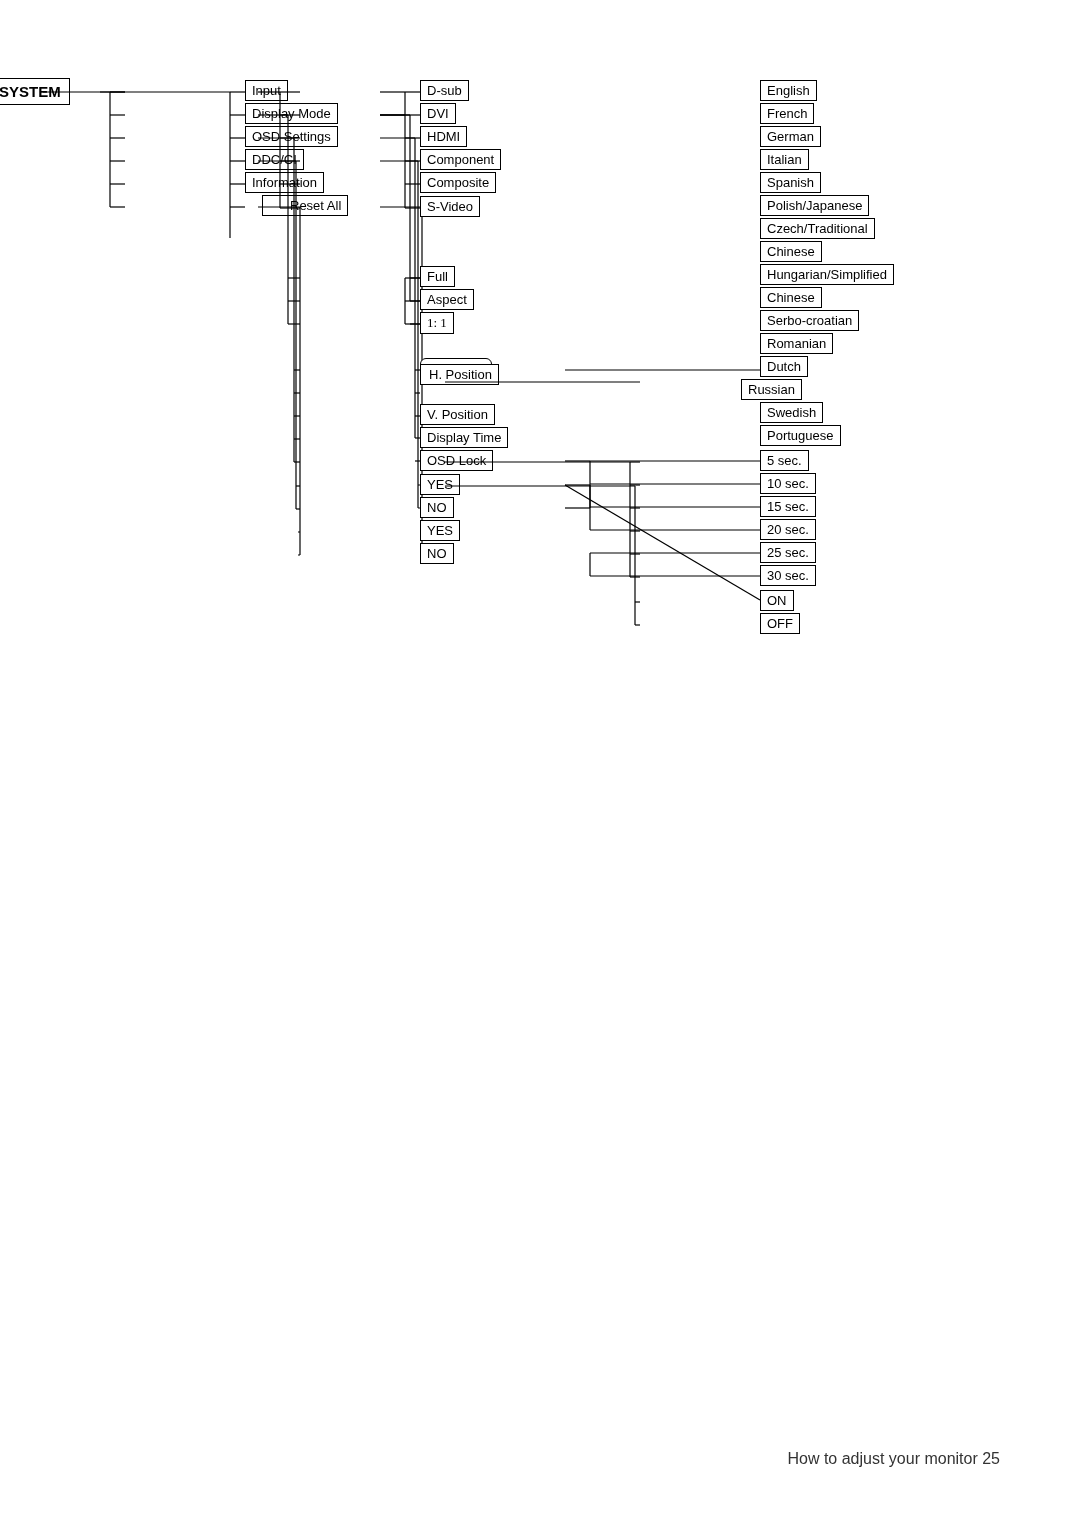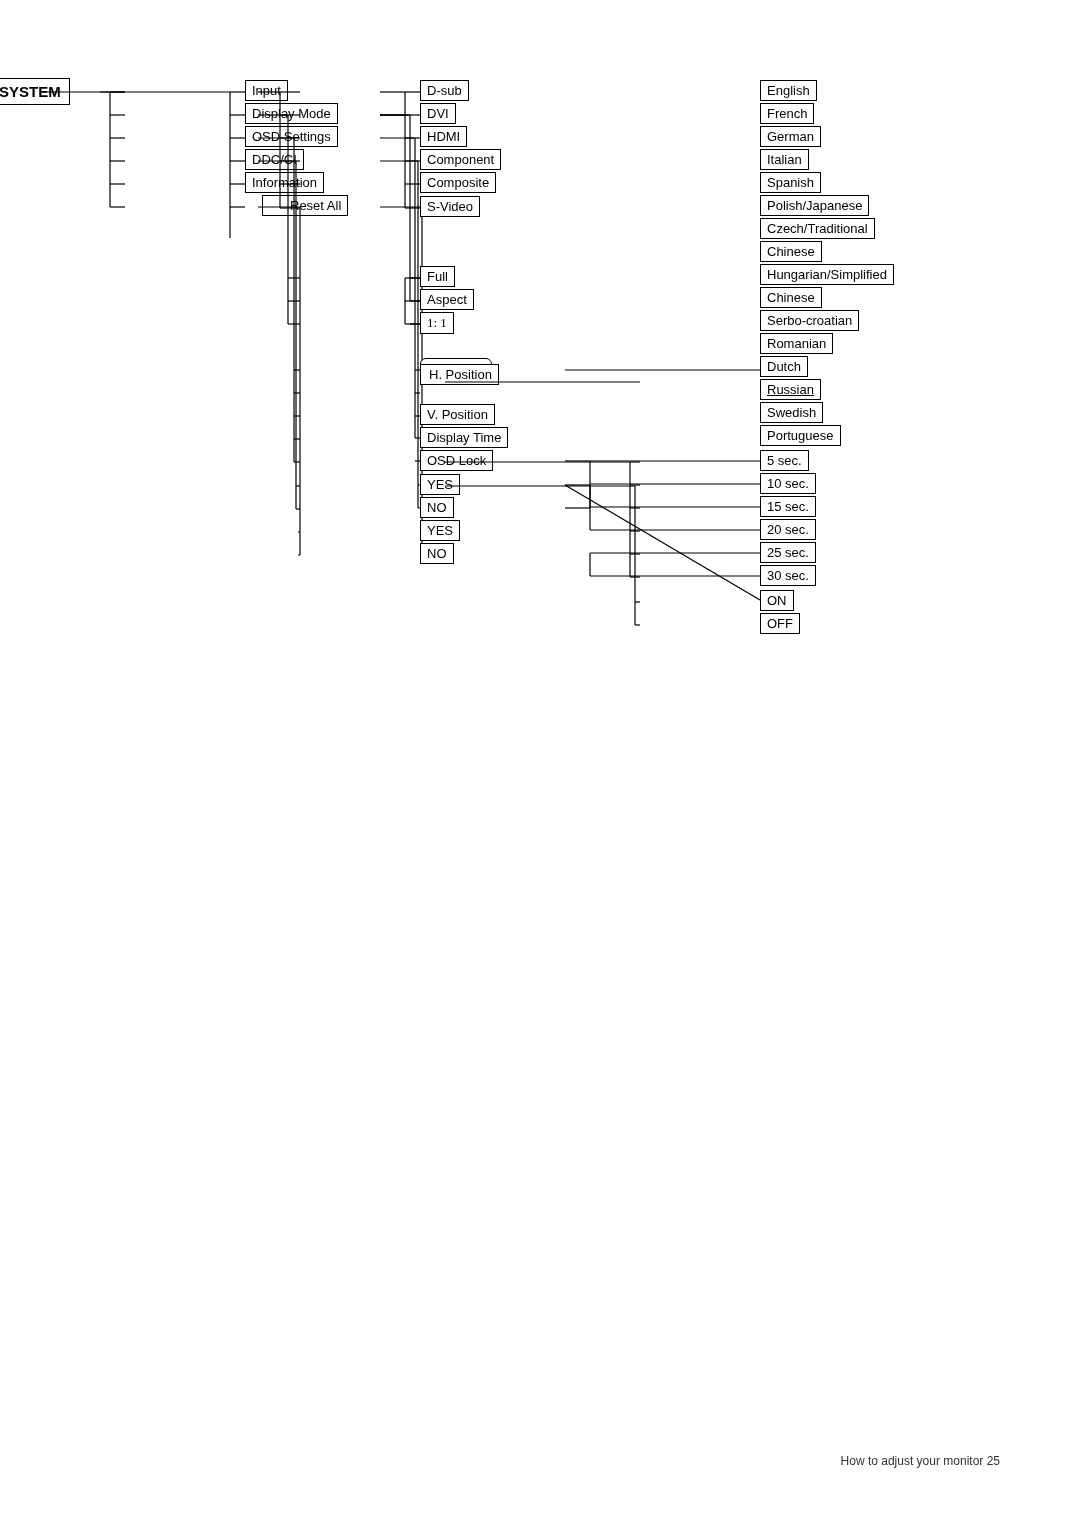--- a/index.html
+++ b/index.html
@@ -38,21 +38,21 @@
       left: 0;
       width: 800px;
       height: 600px;
       pointer-events: none;
     }
 
     .footer-text {
       position: absolute;
       bottom: 60px;
       right: 80px;
-      font-size: 12px;
+      font-size: 16px;
       color: #333;
     }
 
     
     .item {
       position: absolute;
       border: 1px solid #000;
       padding: 2px 6px;
       font-size: 13px;
       background: #fff;
@@ -180,21 +180,21 @@
   <div style="position:absolute; left:660px; top:89px;" class="item">Italian</div>
   <div style="position:absolute; left:660px; top:112px;" class="item">Spanish</div>
   <div style="position:absolute; left:660px; top:135px;" class="item">Polish/Japanese</div>
   <div style="position:absolute; left:660px; top:158px;" class="item">Czech/Traditional</div>
   <div style="position:absolute; left:660px; top:181px;" class="item">Chinese</div>
   <div style="position:absolute; left:660px; top:204px;" class="item">Hungarian/Simplified</div>
   <div style="position:absolute; left:660px; top:227px;" class="item">Chinese</div>
   <div style="position:absolute; left:660px; top:250px;" class="item">Serbo-croatian</div>
   <div style="position:absolute; left:660px; top:273px;" class="item">Romanian</div>
   <div style="position:absolute; left:660px; top:296px;" class="item">Dutch</div>
-  <div style="position:absolute; left:660px; top:319px;text-decoration:underline;" class="item">Russian</div>
+  <div style="position:absolute; left:641px; top:319px;" class="item">Russian</div>
   <div style="position:absolute; left:660px; top:342px;" class="item">Swedish</div>
   <div style="position:absolute; left:660px; top:365px;" class="item">Portuguese</div>
 
   <div style="position:absolute; left:660px; top:390px;" class="item">5 sec.</div>
   <div style="position:absolute; left:660px; top:413px;" class="item">10 sec.</div>
   <div style="position:absolute; left:660px; top:436px;" class="item">15 sec.</div>
   <div style="position:absolute; left:660px; top:459px;" class="item">20 sec.</div>
   <div style="position:absolute; left:660px; top:482px;" class="item">25 sec.</div>
   <div style="position:absolute; left:660px; top:505px;" class="item">30 sec.</div>
 

